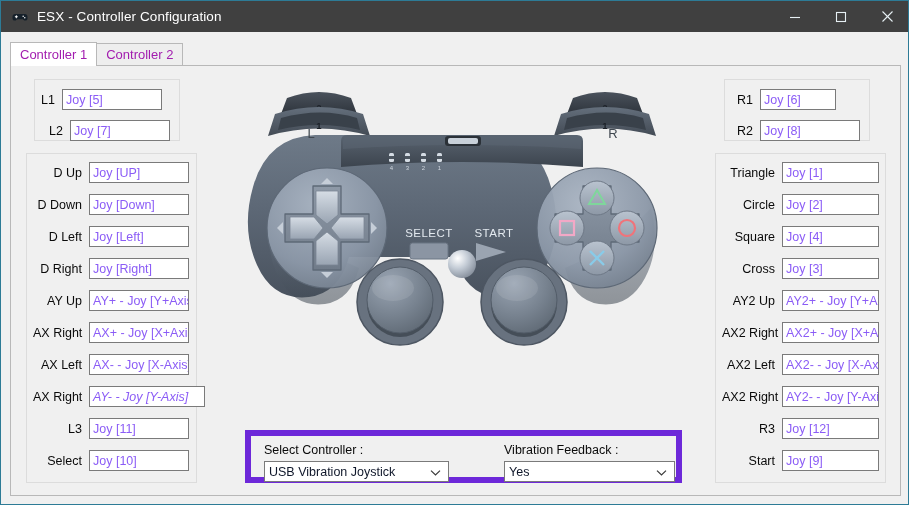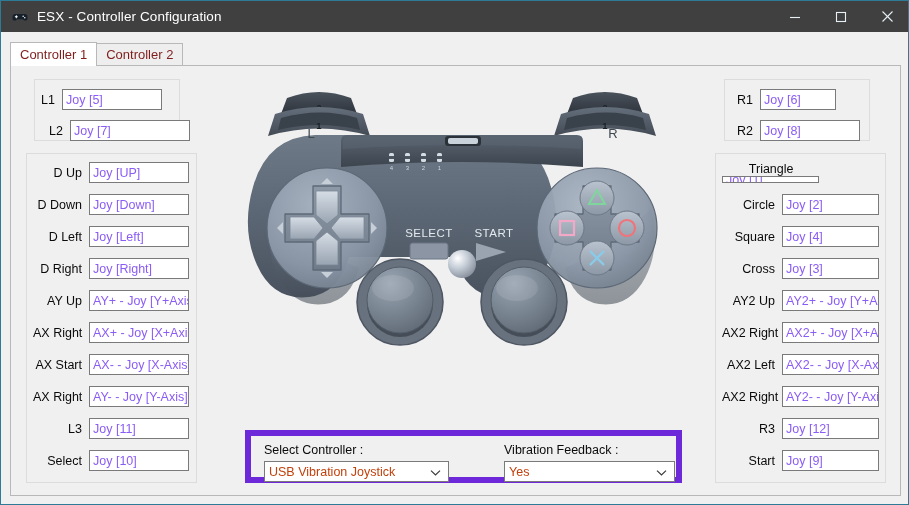--- a/index.html
+++ b/index.html
@@ -48,21 +48,21 @@
   #tabstrip {
     position: absolute; left: 9px; top: 43px;
     width: 891px; height: 22px;
     display: flex; align-items: flex-end;
     border-bottom: 1px solid #b8b8b8;
   }
   .tab {
     height: 22px;
     padding: 0 9px;
     font-size: 13px;
-    color: #7f1d1d;
+    color: #a21caf;
     display: flex; align-items: center;
     border: 1px solid #b8b8b8;
     border-bottom: none;
     background: #eeeeee;
     margin-right: -1px;
     position: relative;
   }
   .tab.active {
     background: #ffffff;
     z-index: 3;
@@ -123,21 +123,21 @@
     position: absolute;
     font-size: 12.5px; color: #0a0a0a;
     white-space: nowrap;
   }
   .combo {
     position: absolute;
     height: 21px;
     background: #ffffff;
     border: 1px solid #7a7a7a;
     display: flex; align-items: center;
-    font-size: 12.5px; color: #c2410c;
+    font-size: 12.5px; color: #0f172a;
     padding-left: 4px;
   }
   .combo .arrow {
     position: absolute; right: 7px; top: 0;
     height: 21px; display: flex; align-items: center;
     color: #333;
   }
 
   
   #padwrap {
@@ -194,21 +194,21 @@
 
   <div id="tabpage">
 
     <div class="group" style="left:23px; top:13px; width:146px; height:62px;">
       <div class="row" style="left:1px; top:9px;">
         <div class="lbl" style="width:26px;">L1</div>
         <div class="fld" style="width:100px;">Joy [5]</div>
       </div>
       <div class="row" style="left:9px; top:40px;">
         <div class="lbl" style="width:26px;">L2</div>
-        <div class="fld" style="width:120px;text-align:center;">Joy [7]</div>
+        <div class="fld" style="width:100px;text-align:center;">Joy [7]</div>
       </div>
     </div>
 
     <div class="group" style="left:15px; top:87px; width:171px; height:330px;">
       <div class="row" style="left:6px; top:8px;">
         <div class="lbl" style="width:56px;">D Up</div>
         <div class="fld" style="width:100px;">Joy [UP]</div>
       </div>
       <div class="row" style="left:6px; top:40px;">
         <div class="lbl" style="width:56px;">D Down</div>
@@ -224,26 +224,26 @@
       </div>
       <div class="row" style="left:6px; top:136px;">
         <div class="lbl" style="width:56px;">AY Up</div>
         <div class="fld" style="width:100px;">AY+ -  Joy [Y+Axis]</div>
       </div>
       <div class="row" style="left:6px; top:168px;">
         <div class="lbl" style="width:56px;">AX Right</div>
         <div class="fld" style="width:100px;">AX+ -  Joy [X+Axis]</div>
       </div>
       <div class="row" style="left:6px; top:200px;">
-        <div class="lbl" style="width:56px;">AX Start</div>
+        <div class="lbl" style="width:56px;">AX Left</div>
         <div class="fld" style="width:100px;">AX- -  Joy [X-Axis]</div>
       </div>
       <div class="row" style="left:6px; top:232px;">
         <div class="lbl" style="width:56px;">AX Right</div>
-        <div class="fld" style="width:100px;">AY- -  Joy [Y-Axis]</div>
+        <div class="fld" style="width:116px;font-style:italic;">AY- -  Joy [Y-Axis]</div>
       </div>
       <div class="row" style="left:6px; top:264px;">
         <div class="lbl" style="width:56px;">L3</div>
         <div class="fld" style="width:100px;">Joy [11]</div>
       </div>
       <div class="row" style="left:6px; top:296px;">
         <div class="lbl" style="width:56px;">Select</div>
         <div class="fld" style="width:100px;">Joy [10]</div>
       </div>
     </div>
@@ -253,21 +253,21 @@
         <div class="lbl" style="width:26px;">R1</div>
         <div class="fld" style="width:76px;">Joy [6]</div>
       </div>
       <div class="row" style="left:9px; top:40px;">
         <div class="lbl" style="width:26px;">R2</div>
         <div class="fld" style="width:100px;">Joy [8]</div>
       </div>
     </div>
 
     <div class="group" style="left:704px; top:87px; width:171px; height:330px;">
-      <div class="row" style="left:6px; top:8px;flex-direction:column;">
+      <div class="row" style="left:6px; top:8px;">
         <div class="lbl" style="width:60px;">Triangle</div>
         <div class="fld" style="width:97px;">Joy [1]</div>
       </div>
       <div class="row" style="left:6px; top:40px;">
         <div class="lbl" style="width:60px;">Circle</div>
         <div class="fld" style="width:97px;">Joy [2]</div>
       </div>
       <div class="row" style="left:6px; top:72px;">
         <div class="lbl" style="width:60px;">Square</div>
         <div class="fld" style="width:97px;">Joy [4]</div>

